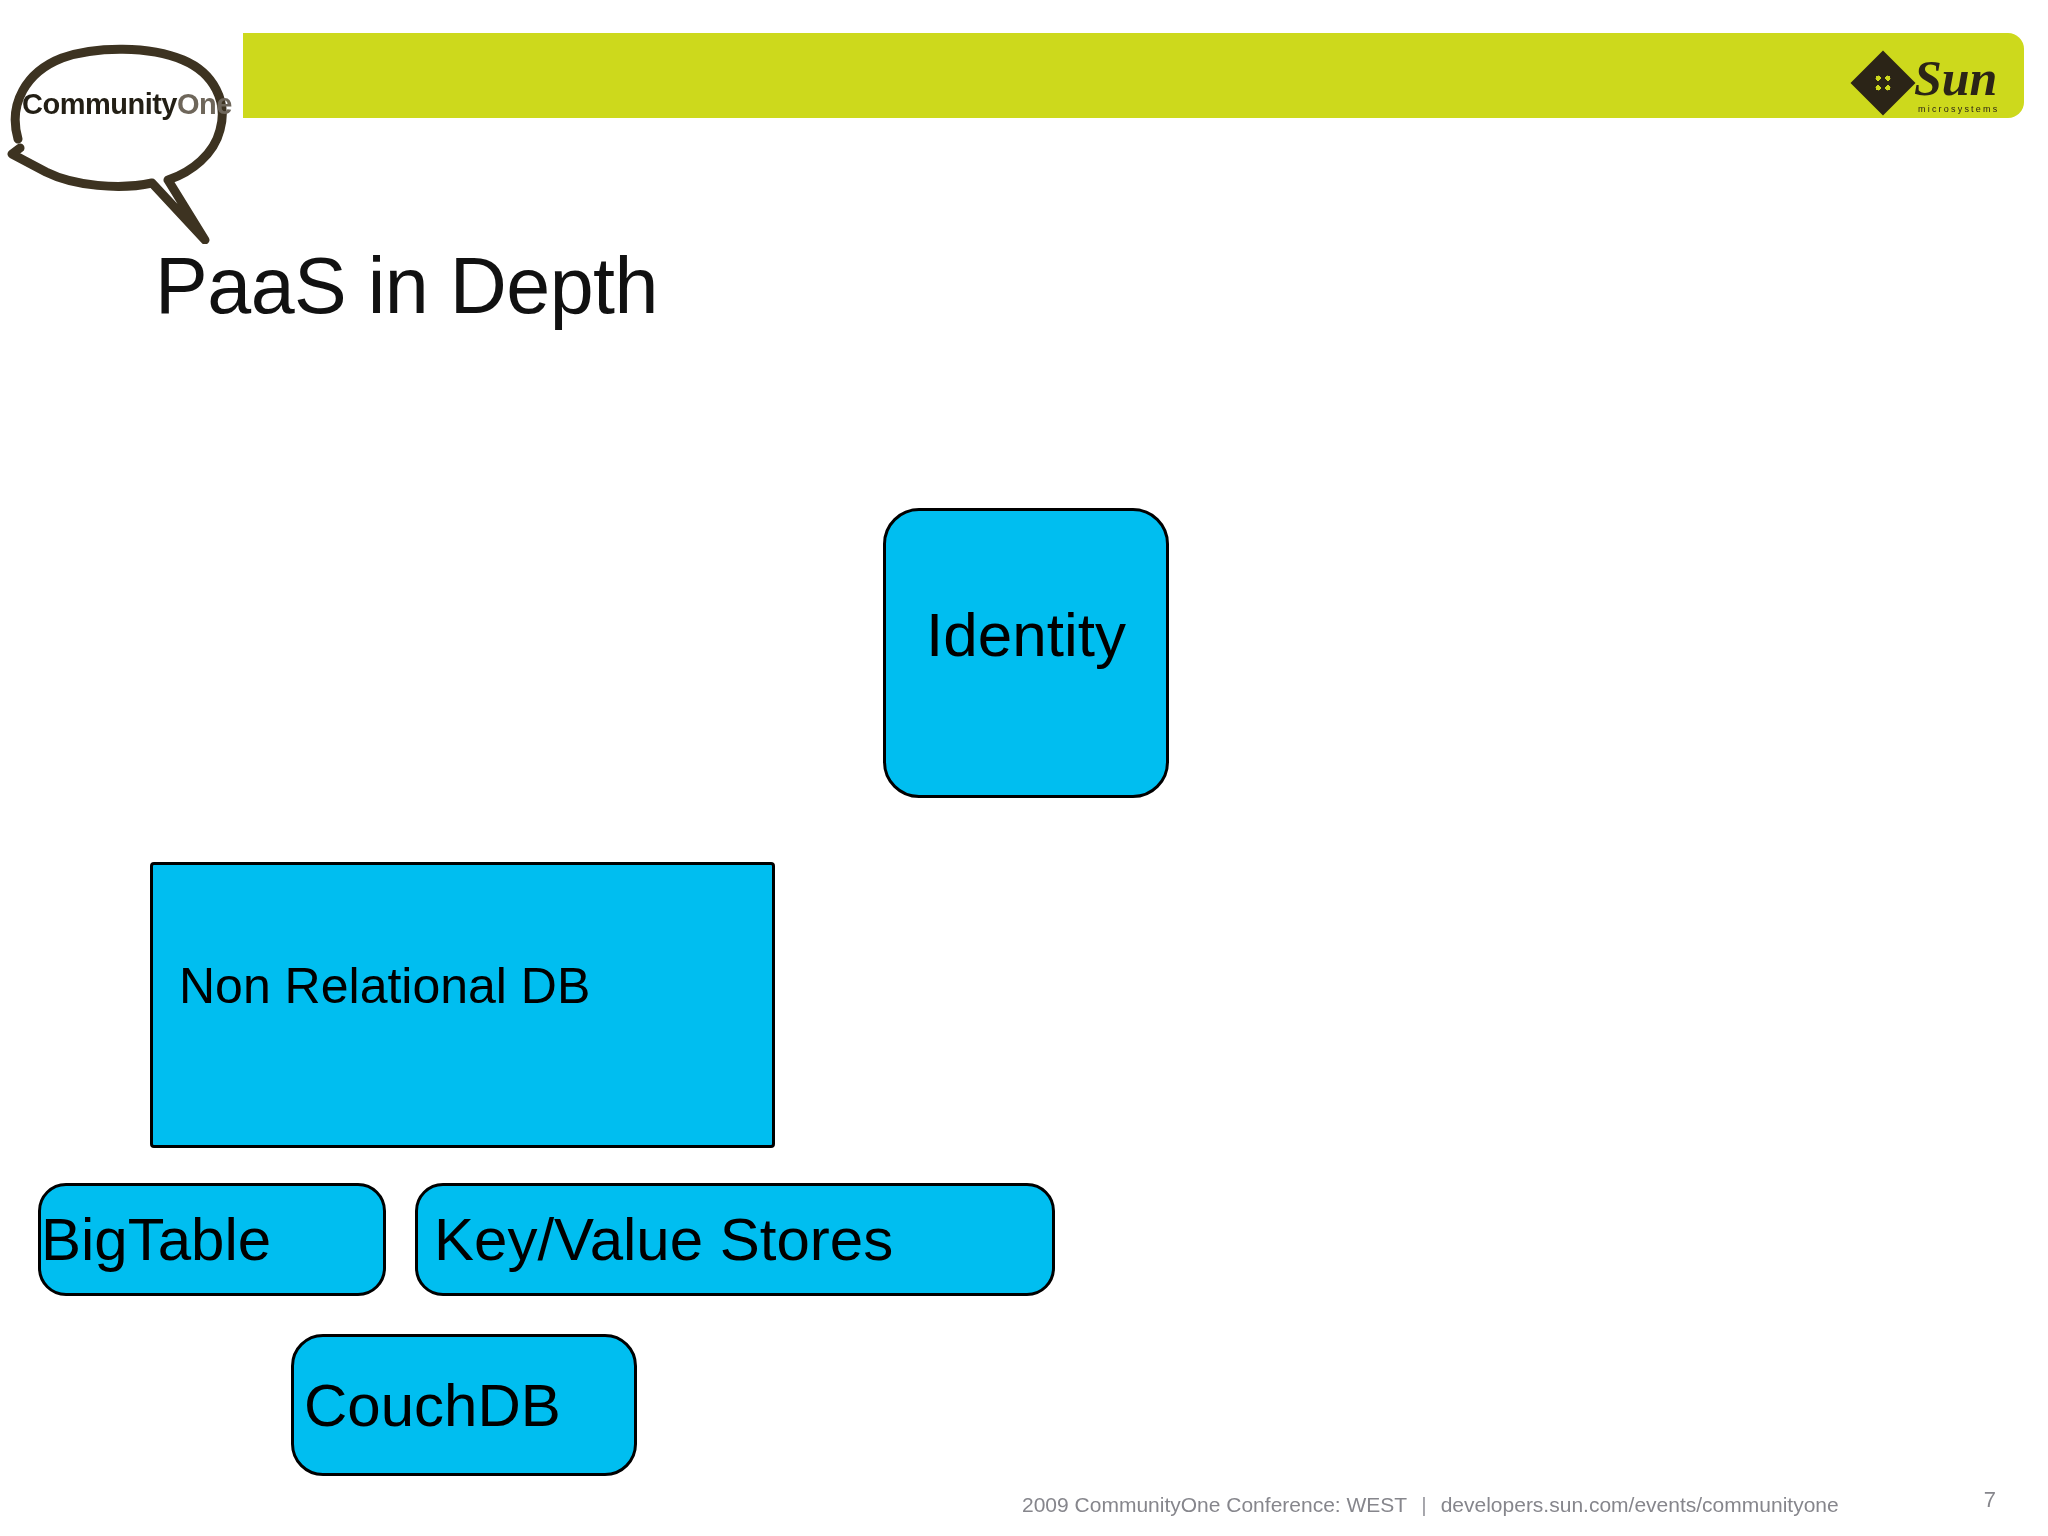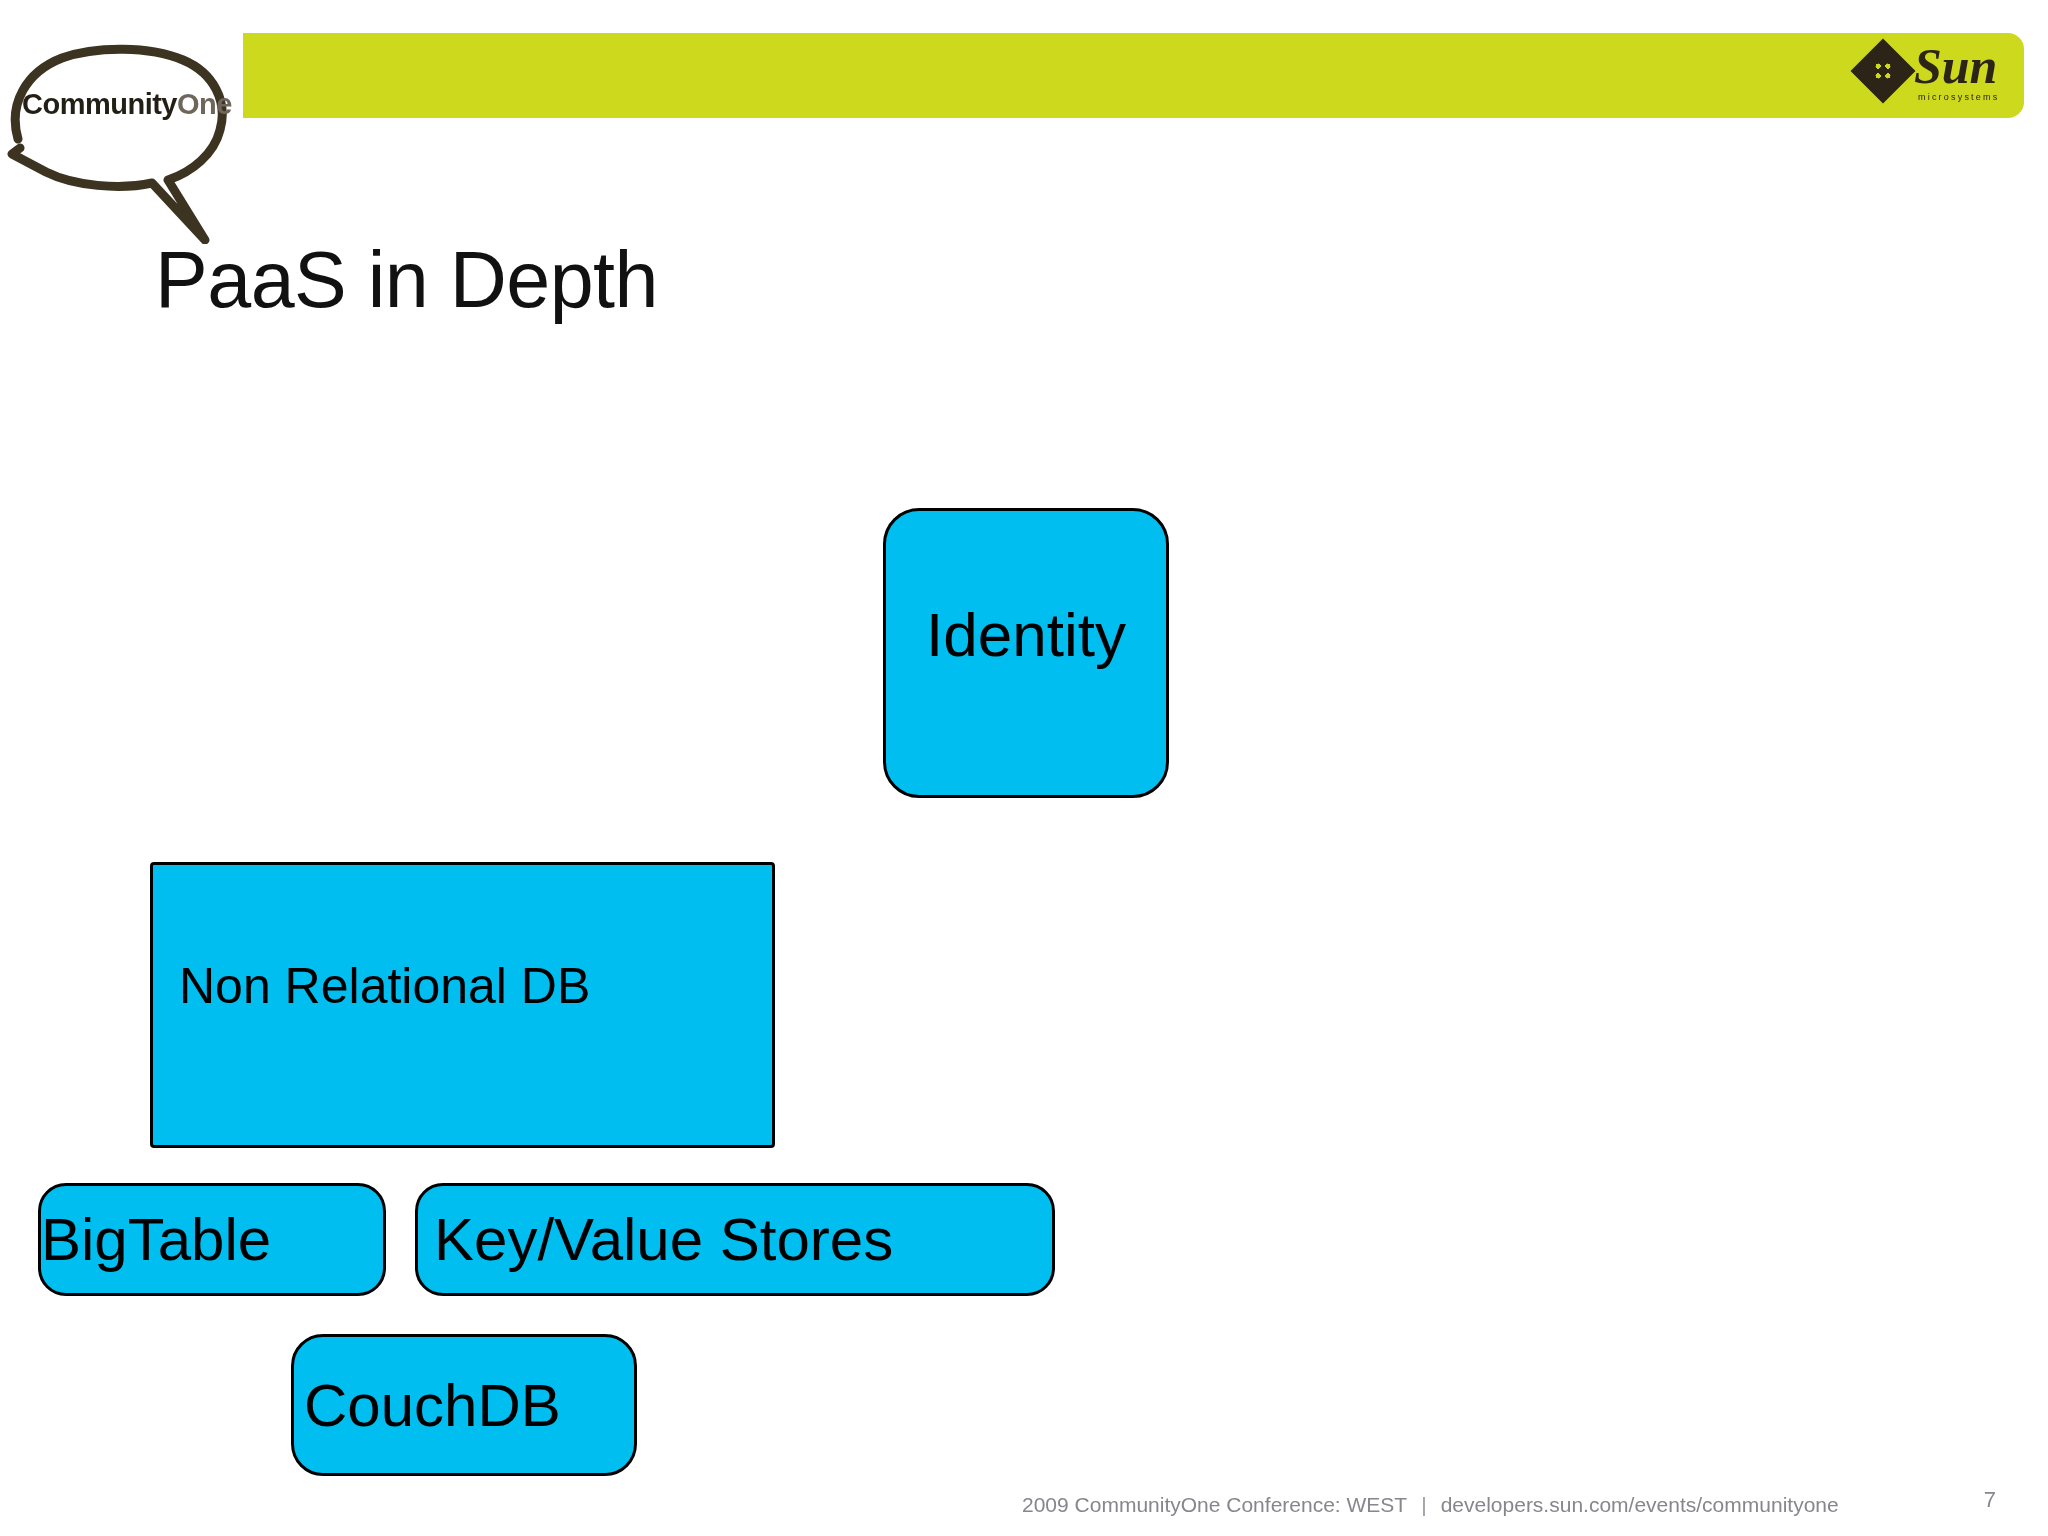--- a/index.html
+++ b/index.html
@@ -49,21 +49,21 @@
     font-weight: bold;
     letter-spacing: -0.5px;
     white-space: nowrap;
   }
   .brand-text .b1 { color: #231f15; }
   .brand-text .b2 { color: #6e665a; font-weight: bold; }
 
   .sun-logo {
     position: absolute;
     right: 28px;
-    top: 38px;
+    top: 50px;
     width: 160px;
     height: 74px;
     text-align: center;
   }
   .sun-diamond {
     position: absolute;
     left: 0px;
     top: 10px;
     width: 46px;
     height: 46px;
@@ -101,21 +101,21 @@
     font-family: "Liberation Sans", sans-serif;
     font-size: 9px;
     letter-spacing: 2.2px;
     color: #2b2417;
   }
 
   
   .slide-title {
     position: absolute;
     left: 155px;
-    top: 234px;
+    top: 240px;
     font-size: 79px;
     font-weight: normal;
     color: #111111;
     letter-spacing: -0.5px;
     white-space: nowrap;
   }
 
   
   .node {
     position: absolute;

